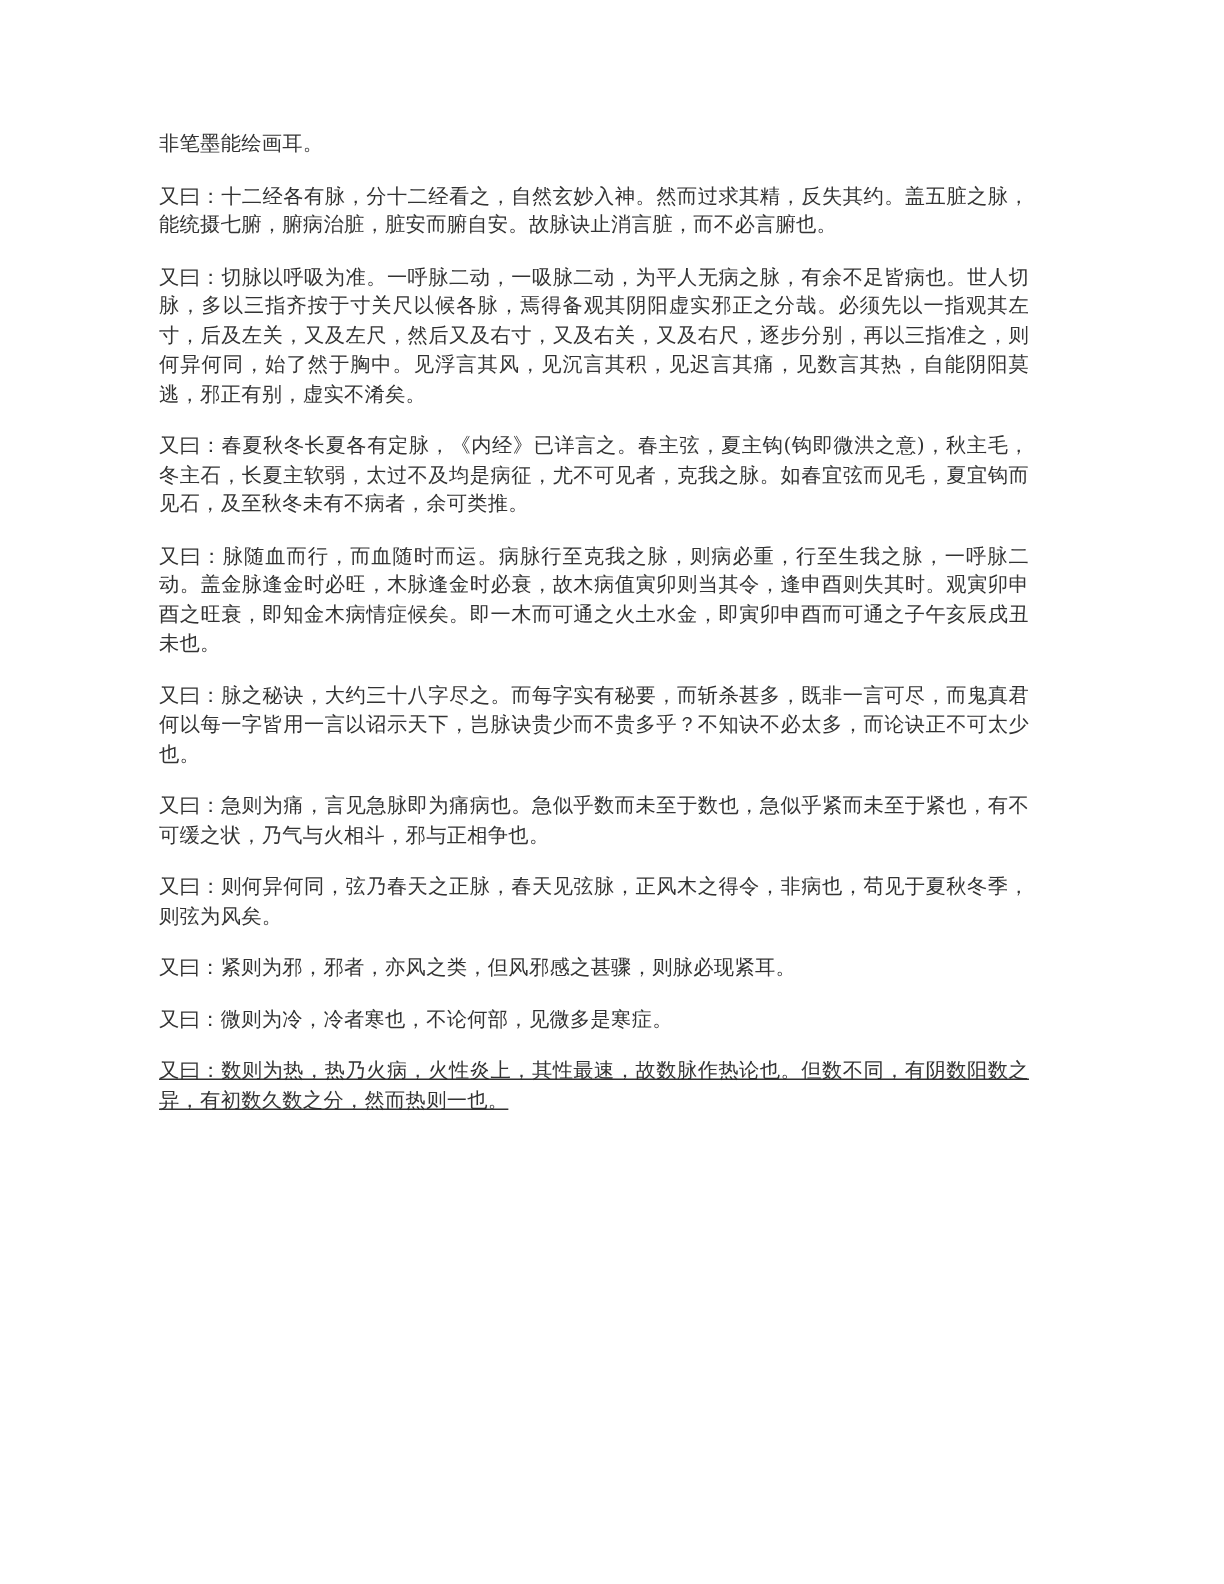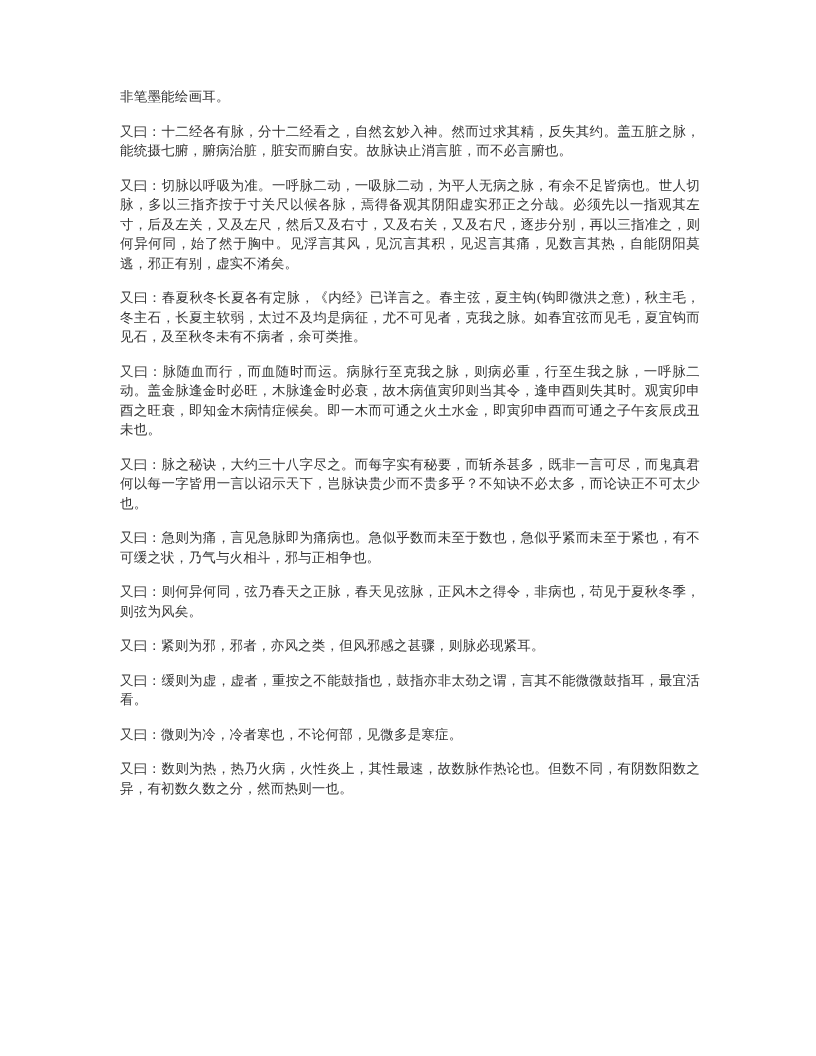--- a/index.html
+++ b/index.html
@@ -10,47 +10,46 @@
   }
   .page {
     position: relative;
     width: 816px;
     height: 1056px;
     background: #ffffff;
     overflow: hidden;
   }
   .content {
     position: absolute;
-    left: 120px;
+    left: 106px;
     top: 87px;
     width: 580px;
   }
   .content p {
     font-size: 13.5px;
     line-height: 19.5px;
     color: #333333;
     text-align: justify;
     text-justify: inter-ideograph;
     letter-spacing: 0.2px;
     margin: 0 0 15px 0;
     word-break: break-all;
   }
-  .content p:last-child { margin-bottom: 0; }
+  .content p:last-child { margin-bottom: 0; text-decoration: underline; }
 </style>
 </head>
 <body>
 
 <div class="page">
   <div class="content">
     <p>非笔墨能绘画耳。</p>
     <p>又曰：十二经各有脉，分十二经看之，自然玄妙入神。然而过求其精，反失其约。盖五脏之脉，能统摄七腑，腑病治脏，脏安而腑自安。故脉诀止消言脏，而不必言腑也。</p>
     <p>又曰：切脉以呼吸为准。一呼脉二动，一吸脉二动，为平人无病之脉，有余不足皆病也。世人切脉，多以三指齐按于寸关尺以候各脉，焉得备观其阴阳虚实邪正之分哉。必须先以一指观其左寸，后及左关，又及左尺，然后又及右寸，又及右关，又及右尺，逐步分别，再以三指准之，则何异何同，始了然于胸中。见浮言其风，见沉言其积，见迟言其痛，见数言其热，自能阴阳莫逃，邪正有别，虚实不淆矣。</p>
     <p>又曰：春夏秋冬长夏各有定脉，《内经》已详言之。春主弦，夏主钩(钩即微洪之意)，秋主毛，冬主石，长夏主软弱，太过不及均是病征，尤不可见者，克我之脉。如春宜弦而见毛，夏宜钩而见石，及至秋冬未有不病者，余可类推。</p>
     <p>又曰：脉随血而行，而血随时而运。病脉行至克我之脉，则病必重，行至生我之脉，一呼脉二动。盖金脉逢金时必旺，木脉逢金时必衰，故木病值寅卯则当其令，逢申酉则失其时。观寅卯申酉之旺衰，即知金木病情症候矣。即一木而可通之火土水金，即寅卯申酉而可通之子午亥辰戌丑未也。</p>
     <p>又曰：脉之秘诀，大约三十八字尽之。而每字实有秘要，而斩杀甚多，既非一言可尽，而鬼真君何以每一字皆用一言以诏示天下，岂脉诀贵少而不贵多乎？不知诀不必太多，而论诀正不可太少也。</p>
     <p>又曰：急则为痛，言见急脉即为痛病也。急似乎数而未至于数也，急似乎紧而未至于紧也，有不可缓之状，乃气与火相斗，邪与正相争也。</p>
     <p>又曰：则何异何同，弦乃春天之正脉，春天见弦脉，正风木之得令，非病也，苟见于夏秋冬季，则弦为风矣。</p>
     <p>又曰：紧则为邪，邪者，亦风之类，但风邪感之甚骤，则脉必现紧耳。</p>
-    <p>又曰：缓则为虚，虚者，重按之不能鼓指也，鼓指亦非太劲之谓，言其不能微微鼓指耳，最宜活看。</p>
     <p>又曰：微则为冷，冷者寒也，不论何部，见微多是寒症。</p>
     <p>又曰：数则为热，热乃火病，火性炎上，其性最速，故数脉作热论也。但数不同，有阴数阳数之异，有初数久数之分，然而热则一也。</p>
   </div>
 </div>
 
 </body></html>

